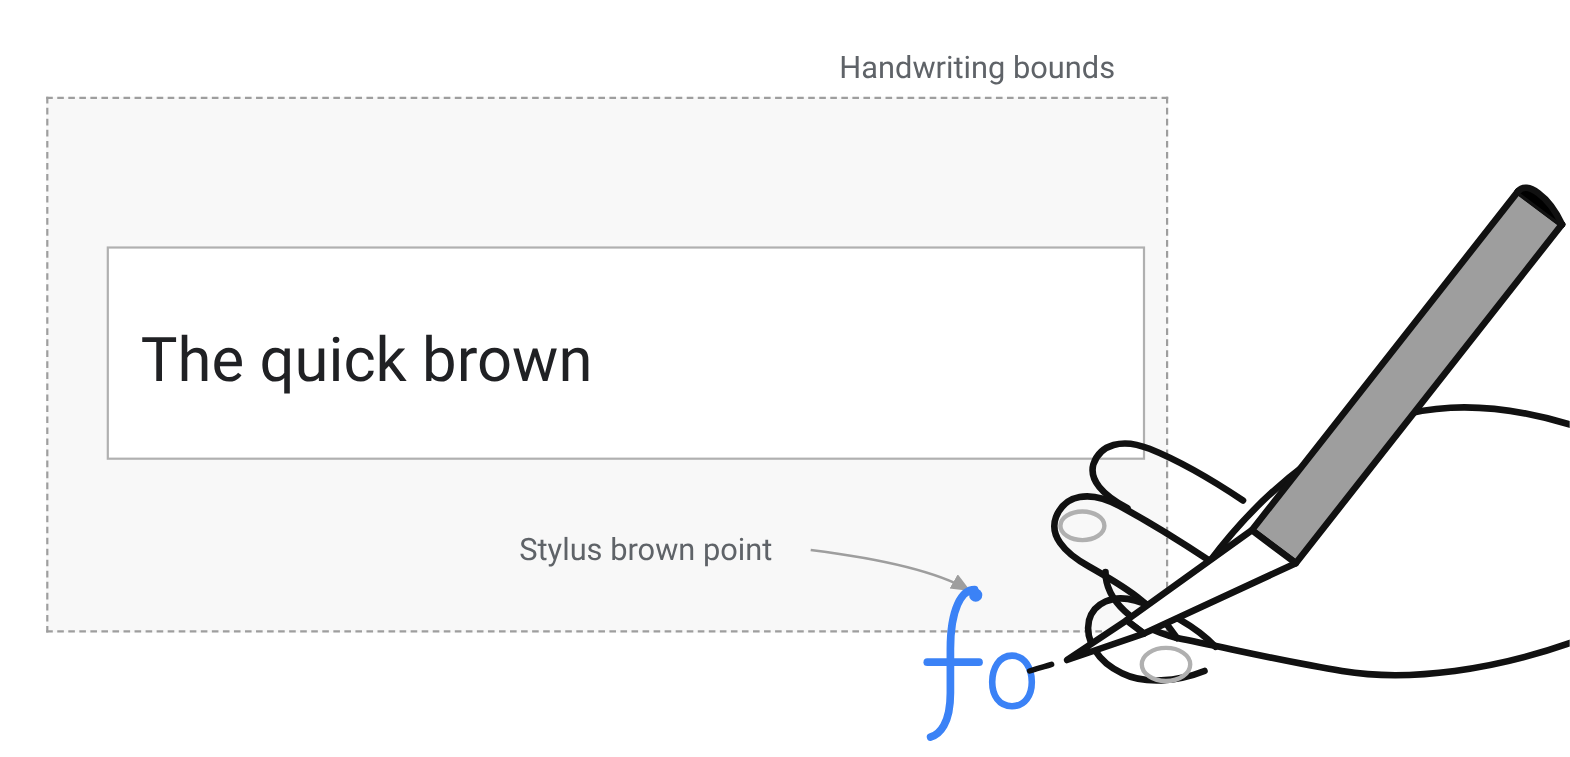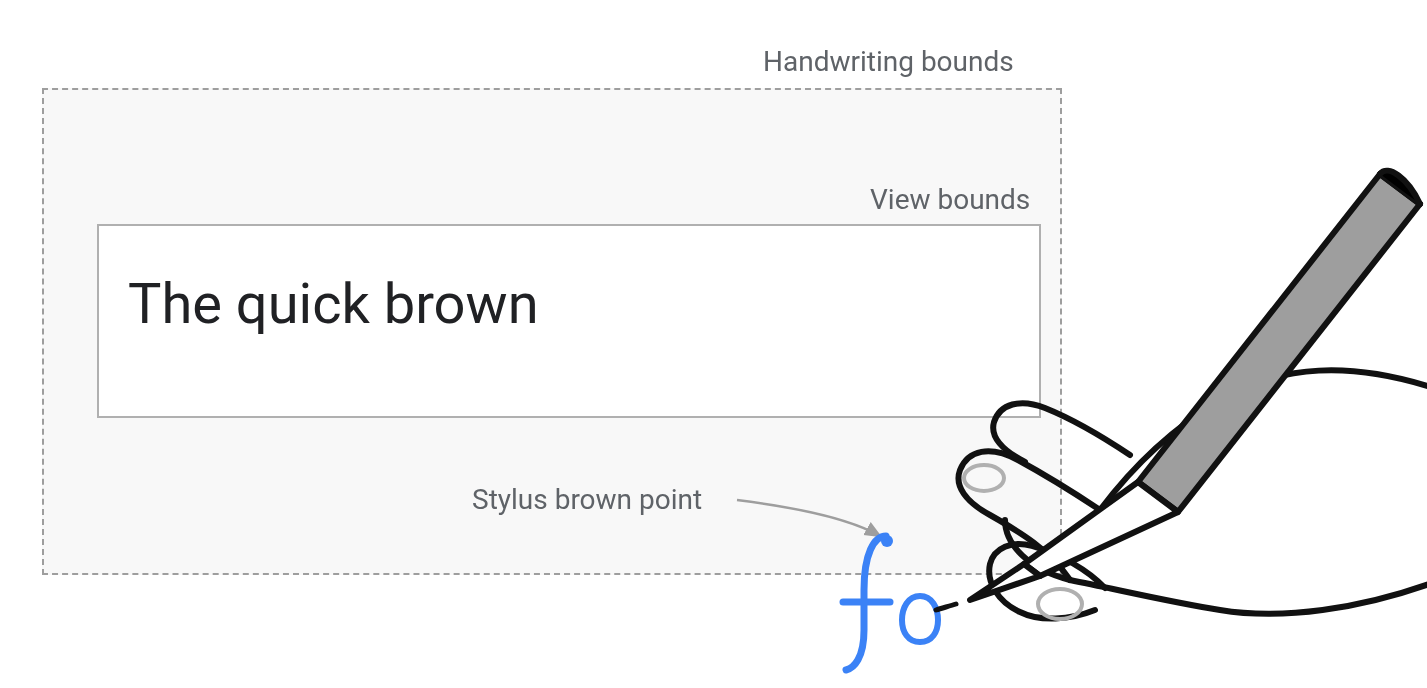--- a/index.html
+++ b/index.html
@@ -45,25 +45,24 @@
 </style>
 </head>
 <body>
 
 <div class="stage">
 
   <div class="label" style="left:763px; top:48px;">Handwriting bounds</div>
 
   <div class="handwriting-bounds" style="left:42px; top:88px; width:1020px; height:487px;"></div>
 
-  <div class="label" style="left:870px; top:186px;">View bounds</div>
 
   <div class="view-bounds" style="left:97px; top:224px; width:944px; height:194px;"></div>
 
-  <div class="input-text" style="left:128px; top:276px;">The quick brown</div>
+  <div class="input-text" style="left:128px; top:299px;">The quick brown</div>
 
   <div class="label" style="left:472px; top:486px;">Stylus brown point</div>
 
   <svg style="position:absolute; left:735px; top:486px; overflow:visible;" width="160" height="70">
     <defs>
       <marker id="arrowhead" markerWidth="8" markerHeight="8" refX="6" refY="3" orient="auto">
         <path d="M0,0 L7,3 L0,6 Z" fill="#9e9e9e"></path>
       </marker>
     </defs>
     <path d="M2,14 C50,20 110,30 145,50" stroke="#9e9e9e" stroke-width="2.5" fill="none" marker-end="url(#arrowhead)"></path>

